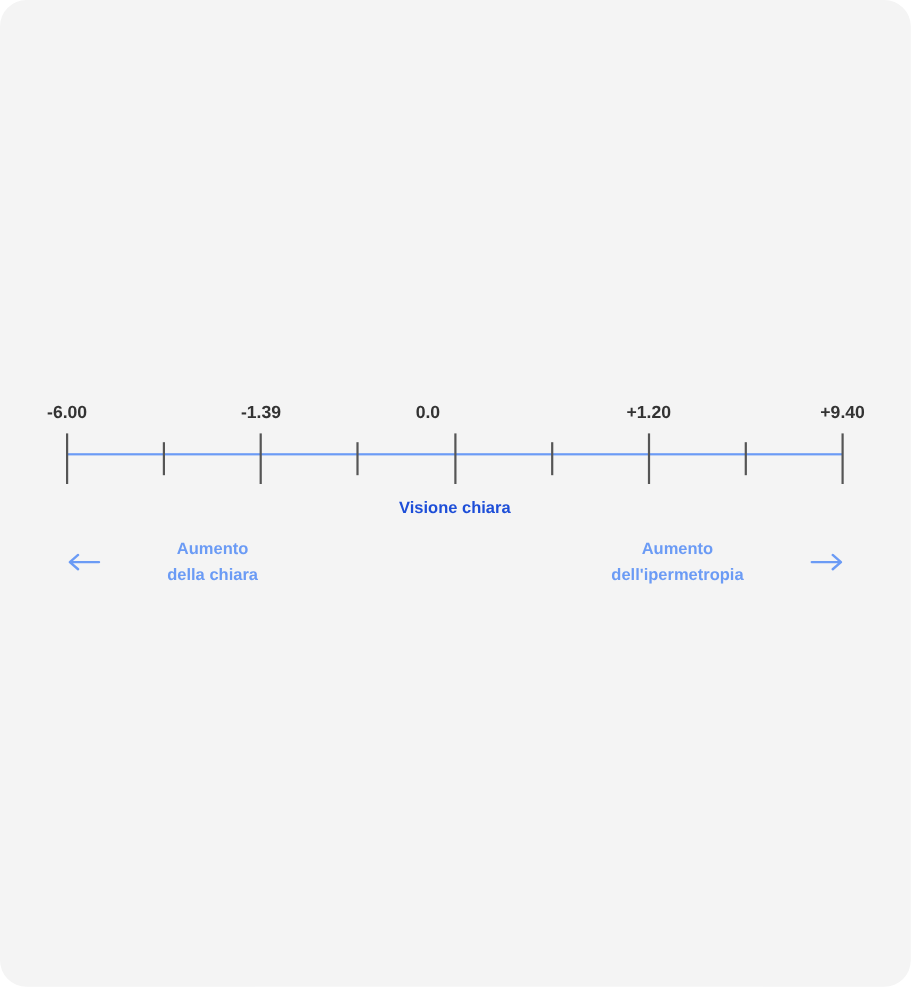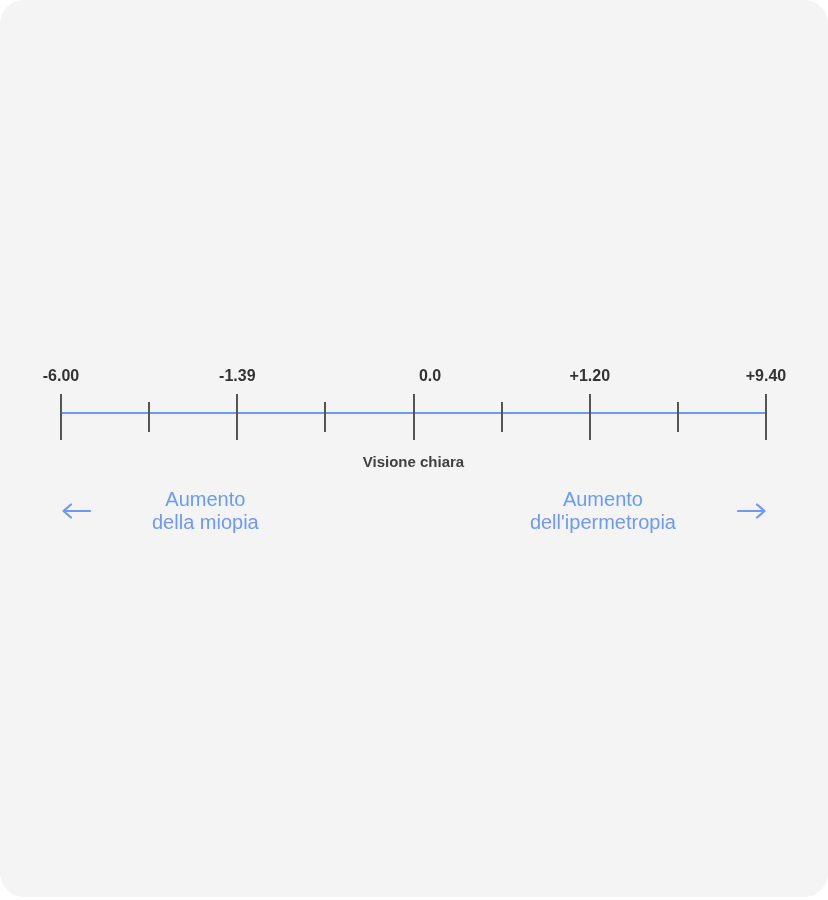--- a/index.html
+++ b/index.html
@@ -69,40 +69,40 @@
     transform: translateX(-50%);
     line-height: 1;
   }
 
   
   .clear-vision {
     position: absolute;
     top: 99px;
     font-size: 15px;
     font-weight: bold;
-    color: #404040;
+    color: #1d4ed8;
     white-space: nowrap;
     transform: translateX(-50%);
     line-height: 1;
   }
 
   
   .direction {
     position: absolute;
     top: 133px;
     display: flex;
     align-items: center;
     gap: 14px;
   }
   .direction.left  { left: 60px; }
   .direction.right { right: 60px; }
 
   .dir-text {
-    font-size: 20px;
-    font-weight: normal;
+    font-size: 15px;
+    font-weight: bold;
     color: #6b9bf5;
     text-align: center;
     line-height: 23px;
     white-space: nowrap;
   }
 
   .arrow {
     flex: 0 0 auto;
     width: 32px;
     height: 24px;
@@ -125,33 +125,33 @@
     <div class="tick major" style="left:237.3px;"></div>
     <div class="tick minor" style="left:325.4px;"></div>
     <div class="tick major" style="left:413.5px;"></div>
     <div class="tick minor" style="left:501.6px;"></div>
     <div class="tick major" style="left:589.8px;"></div>
     <div class="tick minor" style="left:677.9px;"></div>
     <div class="tick major" style="left:766px;"></div>
 
     <div class="tick-label" style="left:61px;">-6.00</div>
     <div class="tick-label" style="left:237.3px;">-1.39</div>
-    <div class="tick-label" style="left:430px;">0.0</div>
+    <div class="tick-label" style="left:389px;">0.0</div>
     <div class="tick-label" style="left:589.8px;">+1.20</div>
     <div class="tick-label" style="left:766px;">+9.40</div>
 
     <div class="clear-vision" style="left:413.5px;">Visione chiara</div>
 
     <div class="direction left">
       <svg class="arrow" viewBox="0 0 32 24">
         <path d="M30 12 L4 12 M11 5.5 L3.5 12 L11 18.5" fill="none" stroke="#6b9bf5" stroke-width="2.2" stroke-linecap="round" stroke-linejoin="round"></path>
       </svg>
       <div class="dir-text">
         <span>Aumento</span><br>
-        <span>della miopia</span>
+        <span>della chiara</span>
       </div>
     </div>
 
     <div class="direction right">
       <div class="dir-text">
         <span>Aumento</span><br>
         <span>dell'ipermetropia</span>
       </div>
       <svg class="arrow" viewBox="0 0 32 24">
         <path d="M2 12 L28 12 M21 5.5 L28.5 12 L21 18.5" fill="none" stroke="#6b9bf5" stroke-width="2.2" stroke-linecap="round" stroke-linejoin="round"></path>

